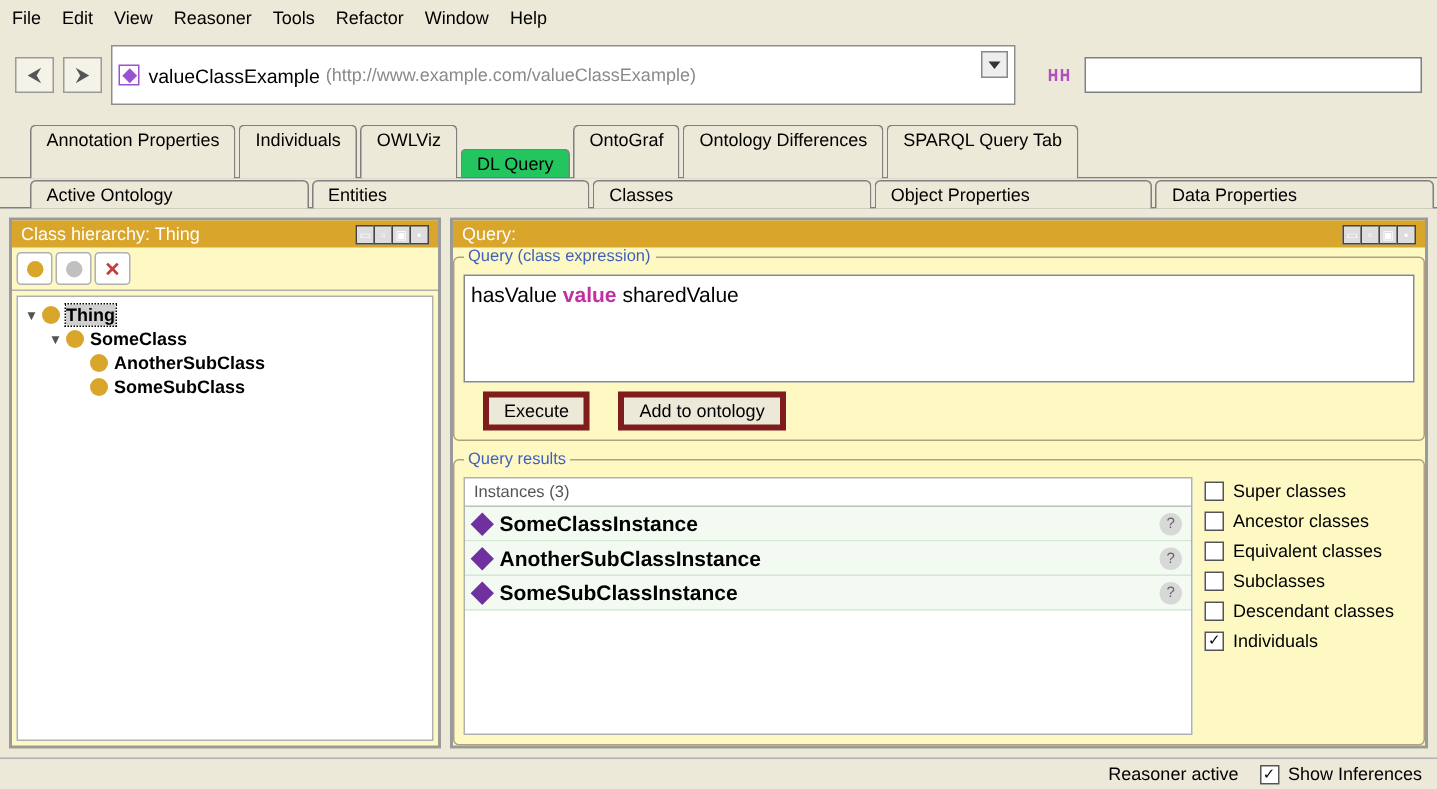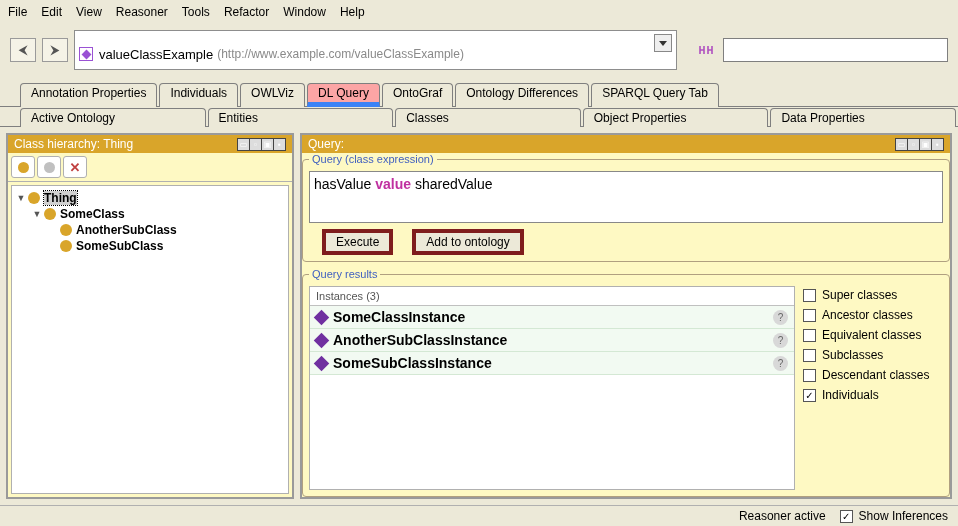--- a/index.html
+++ b/index.html
@@ -36,20 +36,21 @@
     display: flex; align-items:center; justify-content:center;
     font-size: 13px;
     color:#555;
   }
   .ontology-select {
     flex: 1;
     height: 40px;
     border: 1px solid #8d8d8d;
     background: #fff;
     display: flex;
+    align-items: center;
     padding: 16px 4px;
     position: relative;
   }
   .ontology-select .diamond {
     width:14px;height:14px;
     border:1px solid #9a52d4;
     display:flex;align-items:center;justify-content:center;
     margin-right:6px;
   }
   .ontology-select .diamond::after{
@@ -79,23 +80,24 @@
     border:1px solid #7f7f7f;
     border-bottom:none;
     background:#ece9d8;
     padding:2px 10px;
     margin-right:2px;
     border-radius:4px 4px 0 0;
     position:relative;
     top:1px;
   }
   .tab.active {
-    background:#fca5a5;
-    border-bottom:5px solid #3b82f6;
+    background:#22c55e;
+    border-bottom:1px solid #3b82f6;
     z-index:2;
+    margin-top:16px;
   }
   .tabstrip2 .tab {
     flex:1; 
     border-radius:4px 4px 0 0;
   }
   .tabstrip-wrap{background:#ece9d8;padding-top:4px;}
   .main {
     flex:1;
     display:flex;
     padding:6px;
@@ -145,21 +147,21 @@
   .tree-label.sel{background:#d0d0d0;outline:1px dotted #000;}
   .indent1{padding-left:16px;}
   .indent2{padding-left:32px;}
 
   .query-body{flex:1;display:flex;flex-direction:column;padding:0;gap:6px;min-height:0;}
   fieldset{
     border:1px solid #b0a080;border-radius:4px;margin:0;padding:6px;
   }
   fieldset legend{color:#4060c0;font-size:11px;padding:0 3px;}
   .query-input{
-    width:100%;height:52px;border:1px solid #888;background:#fff;padding:4px;
+    width:100%;height:72px;border:1px solid #888;background:#fff;padding:4px;
     font-size:14px;font-family:Arial;
   }
   .query-input .kw{color:#c030a0;font-weight:bold;}
   .btn-row{display:flex;gap:6px;margin-top:6px;}
   .btn{
     border:4px solid #7f1d1d;background:#ece9d8;padding:2px 10px;font-size:12px;margin-left:13px;
   }
   .results-fs{flex:1;display:flex;gap:8px;min-height:0;}
   .results-list{
     flex:1;border:1px solid #b0b0b0;background:#fff;display:flex;flex-direction:column;

